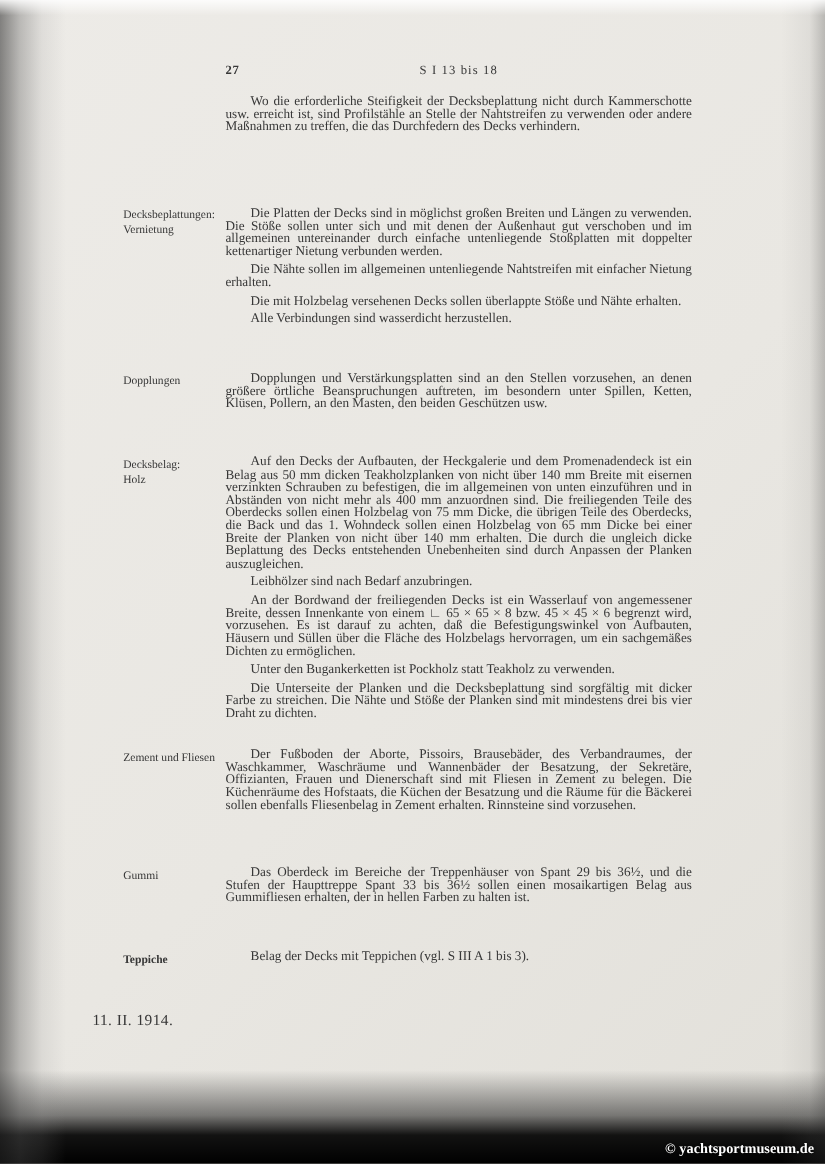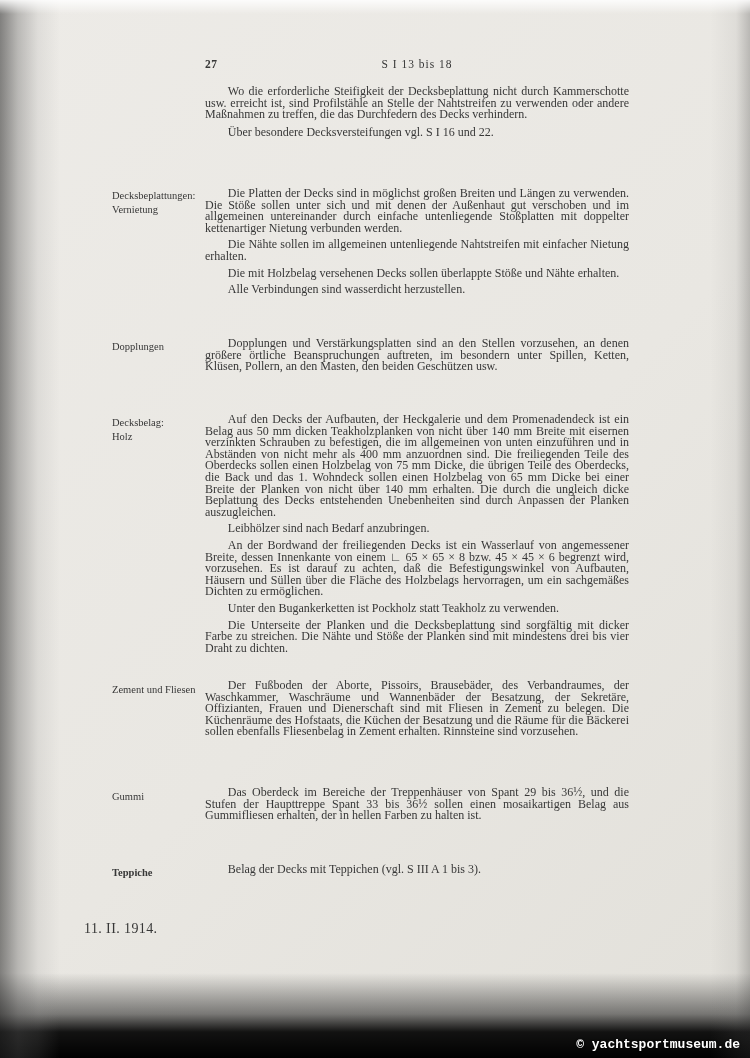--- a/index.html
+++ b/index.html
@@ -36,39 +36,38 @@
   }
   .para { margin: 0 0 5px 0; text-indent: 1.9em; text-align: justify; }
   .para:last-child { margin-bottom: 0; }
   .date-line { position: absolute; left: 84px; top: 921px; font-size: 14px; letter-spacing: 0.4px; }
   .bottom-strip {
     position: absolute; left: 0; right: 0; bottom: 0; height: 40px;
   }
   .watermark {
     position: absolute; right: 10px; bottom: 6px;
     color: #ffffff; font-size: 13px; font-weight: bold;
-    font-family: Liberation Mono, monospace;
+    font-family: Liberation Serif, serif;
     text-shadow: 0 0 2px #000;
   }
 </style>
 </head>
 <body>
 
 <div class="canvas">
   <div class="page">
     <div class="textarea">
 
       <div class="headrow">
         <span class="pagenum">27</span>
         <span class="headtitle">S I 13 bis 18</span>
       </div>
 
       <div class="block" style="top:86px;">
         <p class="para">Wo die erforderliche Steifigkeit der Decksbeplattung nicht durch Kammerschotte usw. erreicht ist, sind Profilstähle an Stelle der Nahtstreifen zu verwenden oder andere Maßnahmen zu treffen, die das Durchfedern des Decks verhindern.</p>
-        <p class="para" style="margin-top:6px;">Über besondere Decksversteifungen vgl. S I 16 und 22.</p>
       </div>
 
       <div class="margin-label" style="top:189px;">Decksbeplattungen:
 Vernietung</div>
       <div class="block" style="top:188px;">
         <p class="para">Die Platten der Decks sind in möglichst großen Breiten und Längen zu verwenden. Die Stöße sollen unter sich und mit denen der Außenhaut gut verschoben und im allgemeinen untereinander durch einfache untenliegende Stoßplatten mit doppelter kettenartiger Nietung verbunden werden.</p>
         <p class="para">Die Nähte sollen im allgemeinen untenliegende Nahtstreifen mit einfacher Nietung erhalten.</p>
         <p class="para">Die mit Holzbelag versehenen Decks sollen überlappte Stöße und Nähte erhalten.</p>
         <p class="para">Alle Verbindungen sind wasserdicht herzustellen.</p>
       </div>

